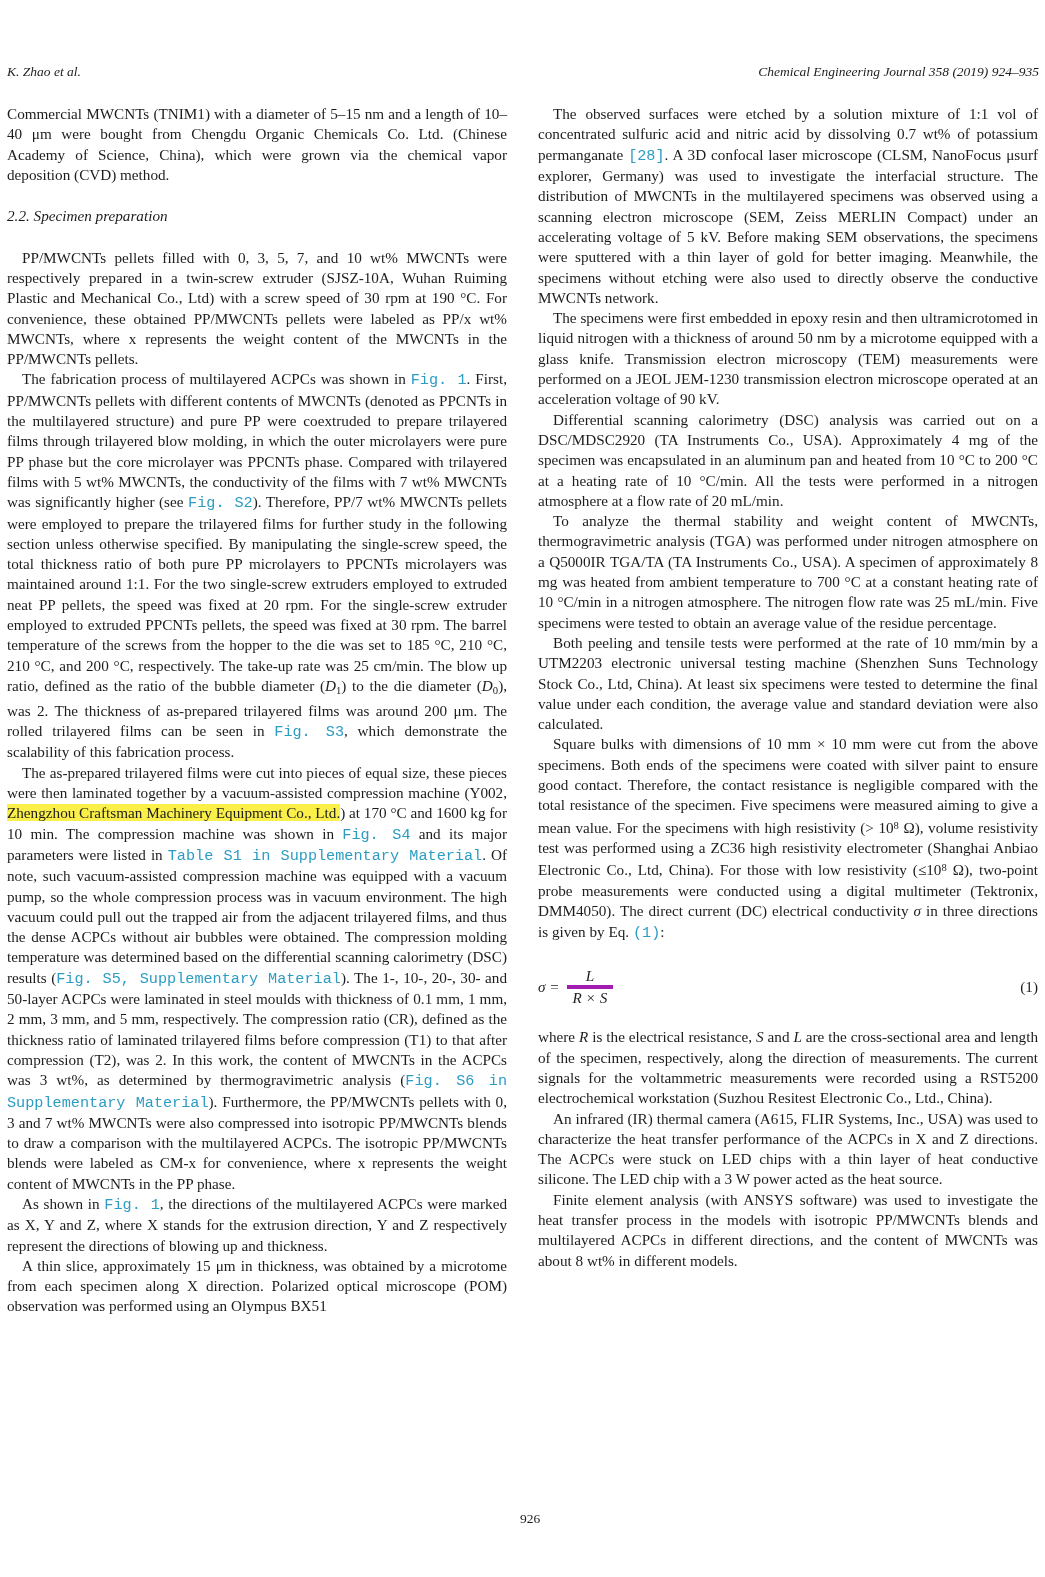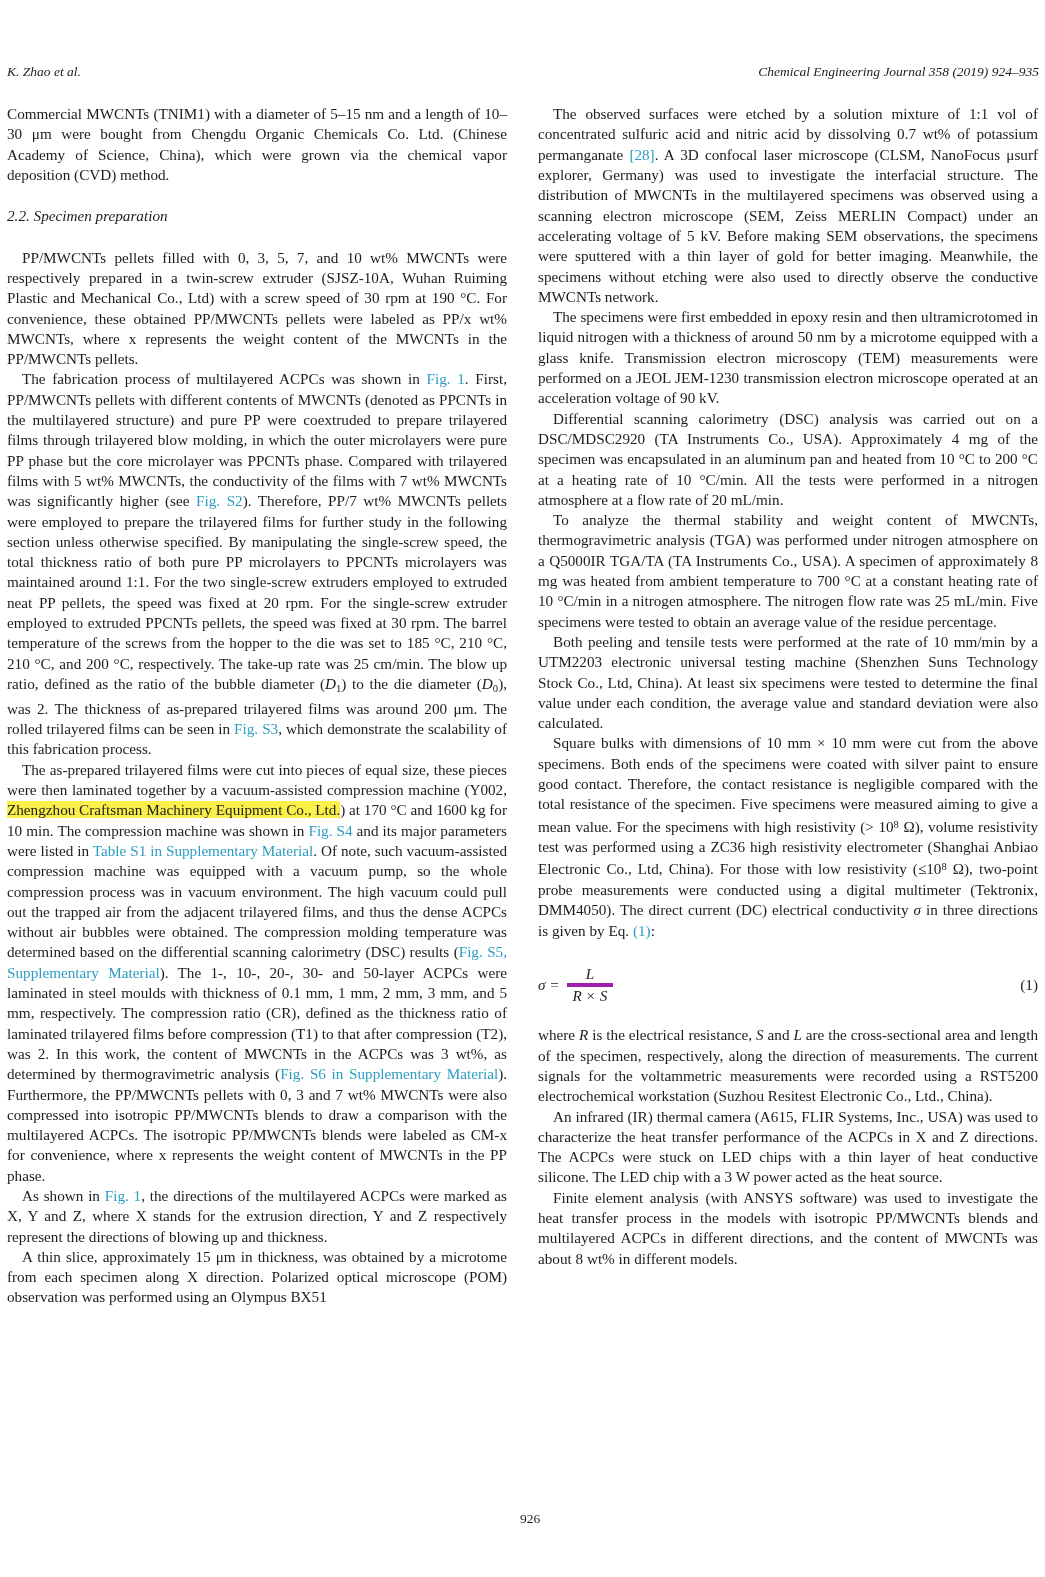--- a/index.html
+++ b/index.html
@@ -35,21 +35,21 @@
   }
   .para { margin: 0; }
   .para.indent { text-indent: 15px; }
   h2.section-heading {
     font-style: italic;
     font-weight: normal;
     font-size: 15.2px;
     margin: 21px 0;
     text-align: left;
   }
-  .link { color: #2d9cc3; }
+  .link { color: #2d9cc3; font-family: Liberation Mono, monospace; }
   .hl { background: #fbf04a; margin-top: 8px; }
   .var { font-style: italic; }
   .sub { font-size: 70%; vertical-align: -0.25em; }
   .sup { font-size: 70%; vertical-align: 0.4em; }
   .equation {
     display: flex;
     align-items: center;
     justify-content: space-between;
     margin: 24px 0 20px 0;
     text-align: left;
@@ -72,21 +72,21 @@
 <body>
 
 <div class="page">
   <div class="page-header">
     <span>K. Zhao et al.</span>
     <span>Chemical Engineering Journal 358 (2019) 924–935</span>
   </div>
 
   <div class="content">
     <div class="col" id="left-col">
-        <p class="para"><span>Commercial MWCNTs (TNIM1) with a diameter of 5–15 nm and a length of 10–30 μm were bought from Chengdu Organic Chemicals Co. Ltd. (Chinese Academy of Science, China), which were grown via the chemical vapor deposition (CVD) method.</span></p>
+        <p class="para"><span>Commercial MWCNTs (TNIM1) with a diameter of 5–15 nm and a length of 10–40 μm were bought from Chengdu Organic Chemicals Co. Ltd. (Chinese Academy of Science, China), which were grown via the chemical vapor deposition (CVD) method.</span></p>
         <h2 class="section-heading"><span>2.2. Specimen preparation</span></h2>
         <p class="para indent"><span>PP/MWCNTs pellets filled with 0, 3, 5, 7, and 10 wt% MWCNTs were respectively prepared in a twin-screw extruder (SJSZ-10A, Wuhan Ruiming Plastic and Mechanical Co., Ltd) with a screw speed of 30 rpm at 190 °C. For convenience, these obtained PP/MWCNTs pellets were labeled as PP/x wt% MWCNTs, where x represents the weight content of the MWCNTs in the PP/MWCNTs pellets.</span></p>
         <p class="para indent"><span>The fabrication process of multilayered ACPCs was shown in </span><span class="link">Fig. 1</span><span>. First, PP/MWCNTs pellets with different contents of MWCNTs (denoted as PPCNTs in the multilayered structure) and pure PP were coextruded to prepare trilayered films through trilayered blow molding, in which the outer microlayers were pure PP phase but the core microlayer was PPCNTs phase. Compared with trilayered films with 5 wt% MWCNTs, the conductivity of the films with 7 wt% MWCNTs was significantly higher (see </span><span class="link">Fig. S2</span><span>). Therefore, PP/7 wt% MWCNTs pellets were employed to prepare the trilayered films for further study in the following section unless otherwise specified. By manipulating the single-screw speed, the total thickness ratio of both pure PP microlayers to PPCNTs microlayers was maintained around 1:1. For the two single-screw extruders employed to extruded neat PP pellets, the speed was fixed at 20 rpm. For the single-screw extruder employed to extruded PPCNTs pellets, the speed was fixed at 30 rpm. The barrel temperature of the screws from the hopper to the die was set to 185 °C, 210 °C, 210 °C, and 200 °C, respectively. The take-up rate was 25 cm/min. The blow up ratio, defined as the ratio of the bubble diameter (</span><span class="var">D</span><span class="sub">1</span><span>) to the die diameter (</span><span class="var">D</span><span class="sub">0</span><span>), was 2. The thickness of as-prepared trilayered films was around 200 μm. The rolled trilayered films can be seen in </span><span class="link">Fig. S3</span><span>, which demonstrate the scalability of this fabrication process.</span></p>
         <p class="para indent"><span>The as-prepared trilayered films were cut into pieces of equal size, these pieces were then laminated together by a vacuum-assisted compression machine (Y002, </span><span class="hl">Zhengzhou Craftsman Machinery Equipment Co., Ltd.</span><span>) at 170 °C and 1600 kg for 10 min. The compression machine was shown in </span><span class="link">Fig. S4</span><span> and its major parameters were listed in </span><span class="link">Table S1 in Supplementary Material</span><span>. Of note, such vacuum-assisted compression machine was equipped with a vacuum pump, so the whole compression process was in vacuum environment. The high vacuum could pull out the trapped air from the adjacent trilayered films, and thus the dense ACPCs without air bubbles were obtained. The compression molding temperature was determined based on the differential scanning calorimetry (DSC) results (</span><span class="link">Fig. S5, Supplementary Material</span><span>). The 1-, 10-, 20-, 30- and 50-layer ACPCs were laminated in steel moulds with thickness of 0.1 mm, 1 mm, 2 mm, 3 mm, and 5 mm, respectively. The compression ratio (CR), defined as the thickness ratio of laminated trilayered films before compression (T1) to that after compression (T2), was 2. In this work, the content of MWCNTs in the ACPCs was 3 wt%, as determined by thermogravimetric analysis (</span><span class="link">Fig. S6 in Supplementary Material</span><span>). Furthermore, the PP/MWCNTs pellets with 0, 3 and 7 wt% MWCNTs were also compressed into isotropic PP/MWCNTs blends to draw a comparison with the multilayered ACPCs. The isotropic PP/MWCNTs blends were labeled as CM-x for convenience, where x represents the weight content of MWCNTs in the PP phase.</span></p>
         <p class="para indent"><span>As shown in </span><span class="link">Fig. 1</span><span>, the directions of the multilayered ACPCs were marked as X, Y and Z, where X stands for the extrusion direction, Y and Z respectively represent the directions of blowing up and thickness.</span></p>
         <p class="para indent"><span>A thin slice, approximately 15 μm in thickness, was obtained by a microtome from each specimen along X direction. Polarized optical microscope (POM) observation was performed using an Olympus BX51</span></p>
       </div>
     <div class="col" id="right-col">
         <p class="para indent"><span>The observed surfaces were etched by a solution mixture of 1:1 vol of concentrated sulfuric acid and nitric acid by dissolving 0.7 wt% of potassium permanganate </span><span class="link">[28]</span><span>. A 3D confocal laser microscope (CLSM, NanoFocus μsurf explorer, Germany) was used to investigate the interfacial structure. The distribution of MWCNTs in the multilayered specimens was observed using a scanning electron microscope (SEM, Zeiss MERLIN Compact) under an accelerating voltage of 5 kV. Before making SEM observations, the specimens were sputtered with a thin layer of gold for better imaging. Meanwhile, the specimens without etching were also used to directly observe the conductive MWCNTs network.</span></p>
         <p class="para indent"><span>The specimens were first embedded in epoxy resin and then ultramicrotomed in liquid nitrogen with a thickness of around 50 nm by a microtome equipped with a glass knife. Transmission electron microscopy (TEM) measurements were performed on a JEOL JEM-1230 transmission electron microscope operated at an acceleration voltage of 90 kV.</span></p>

